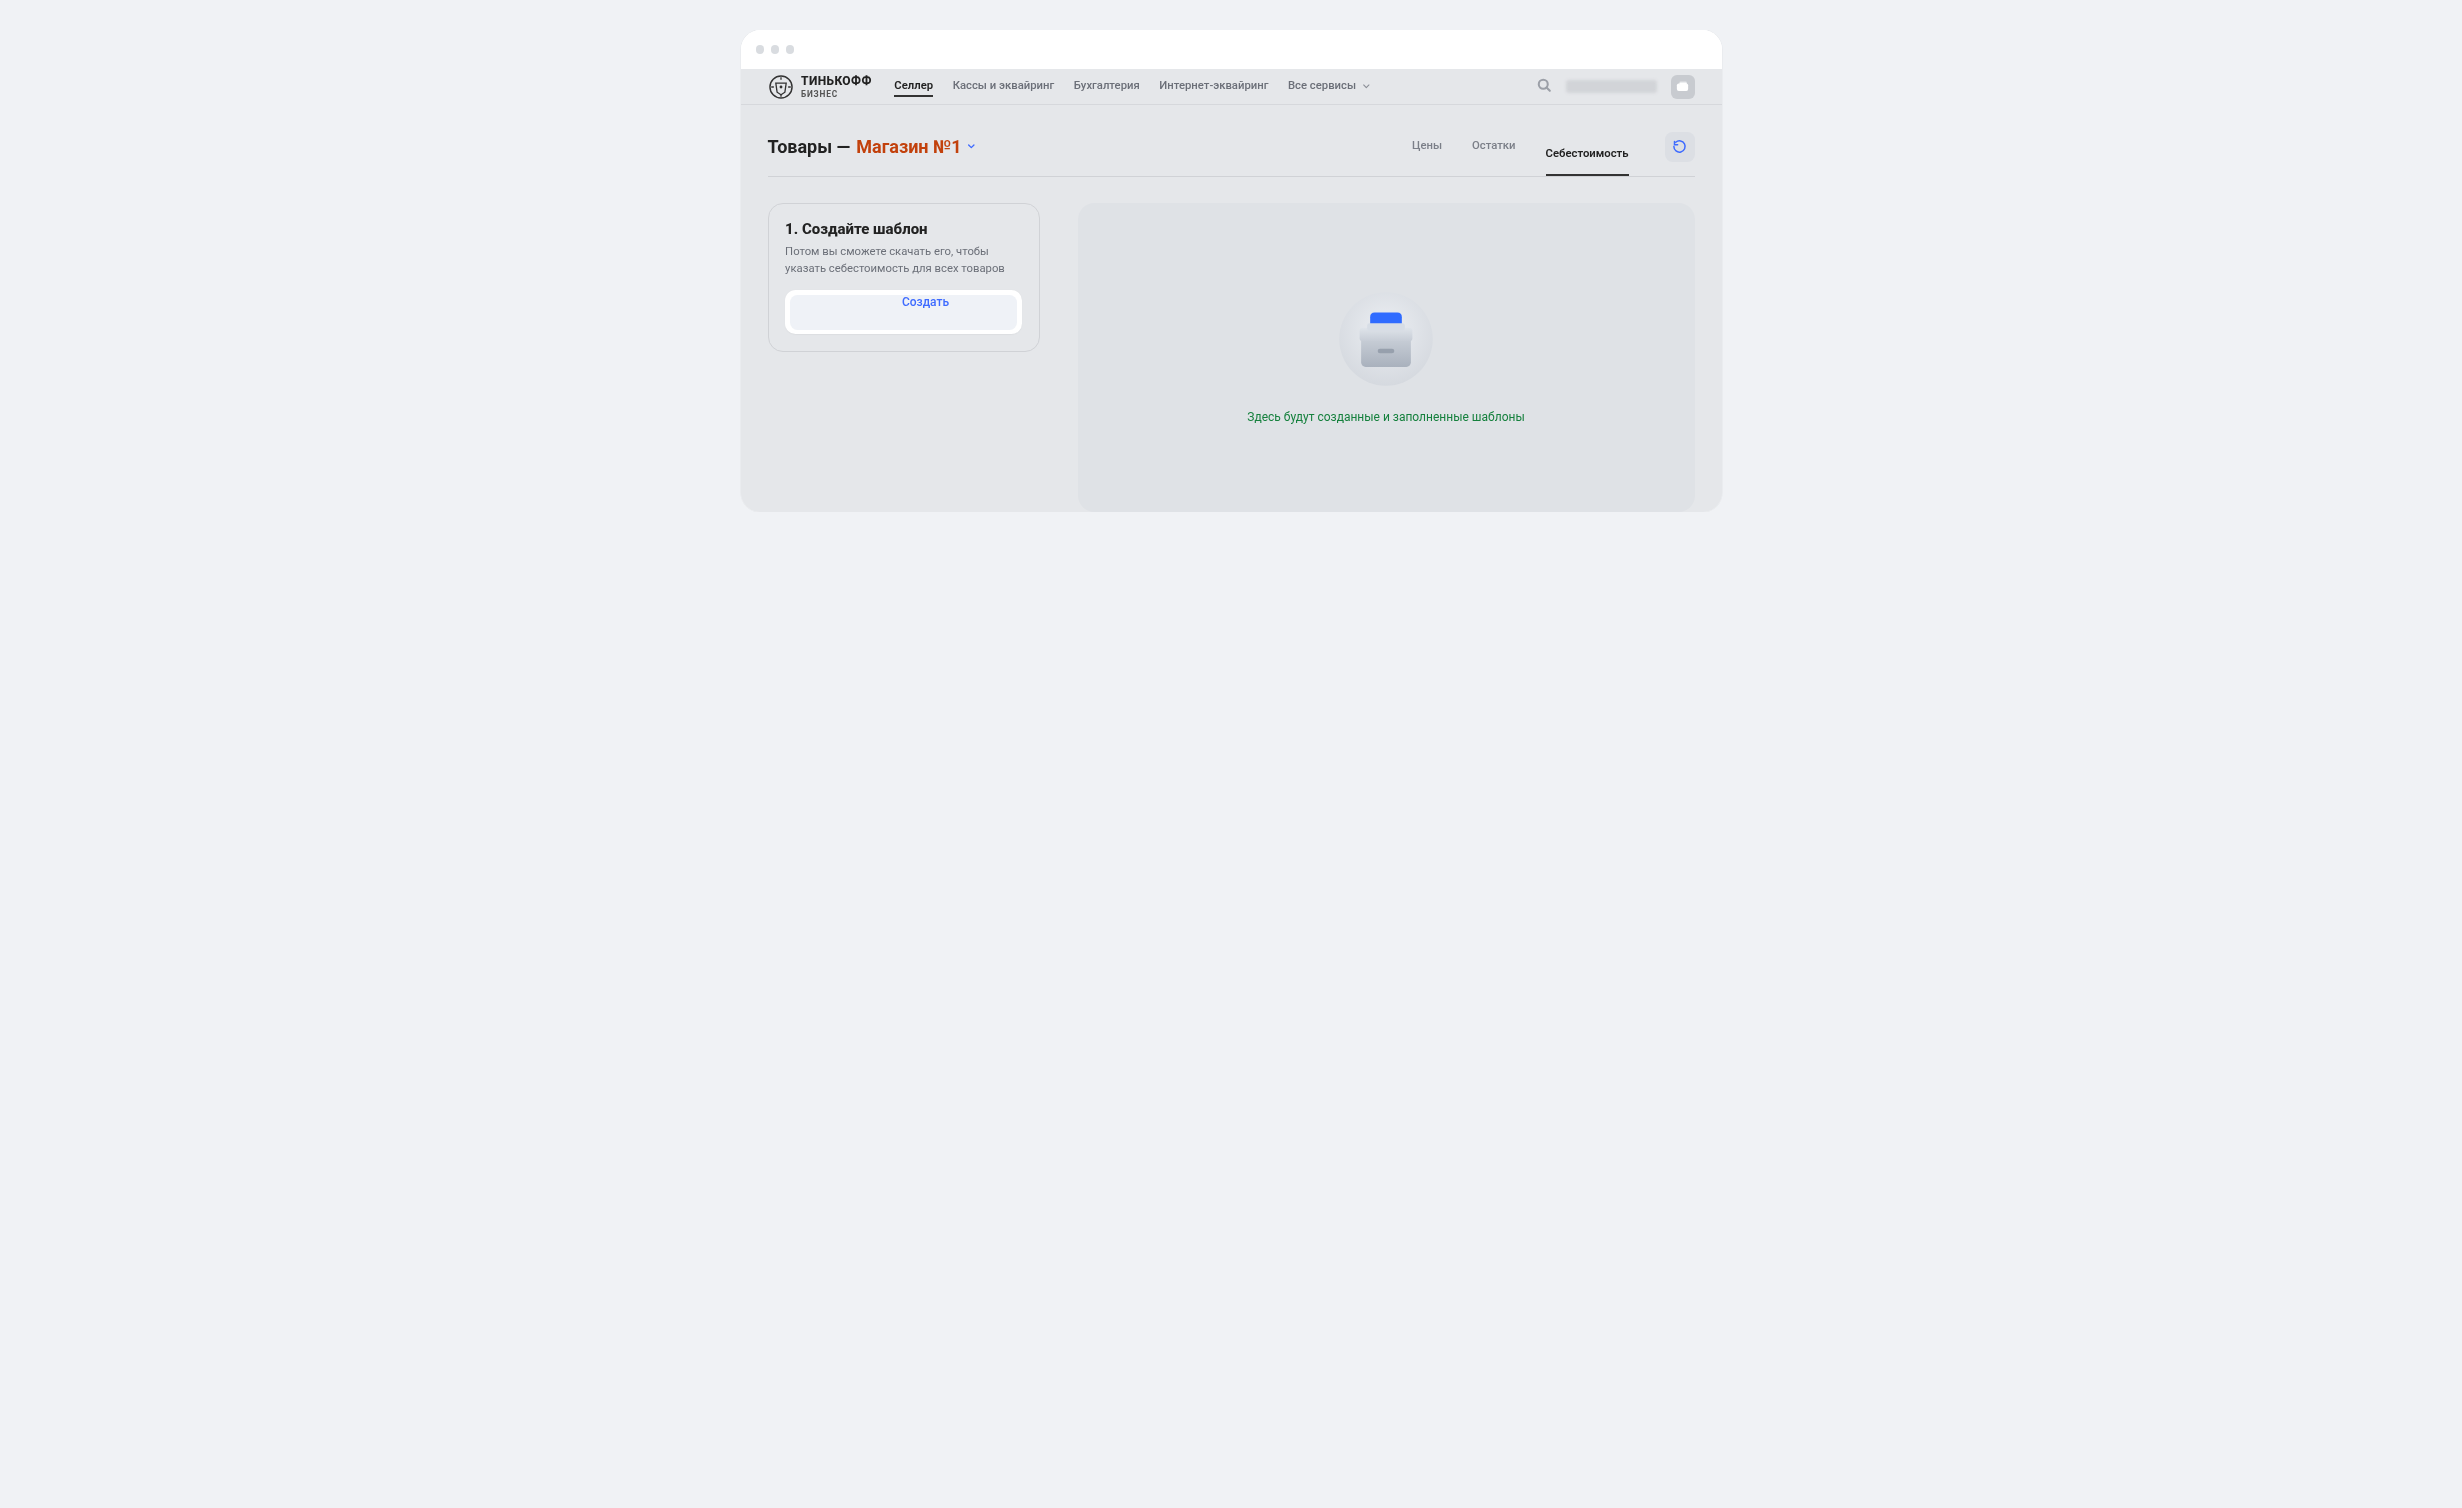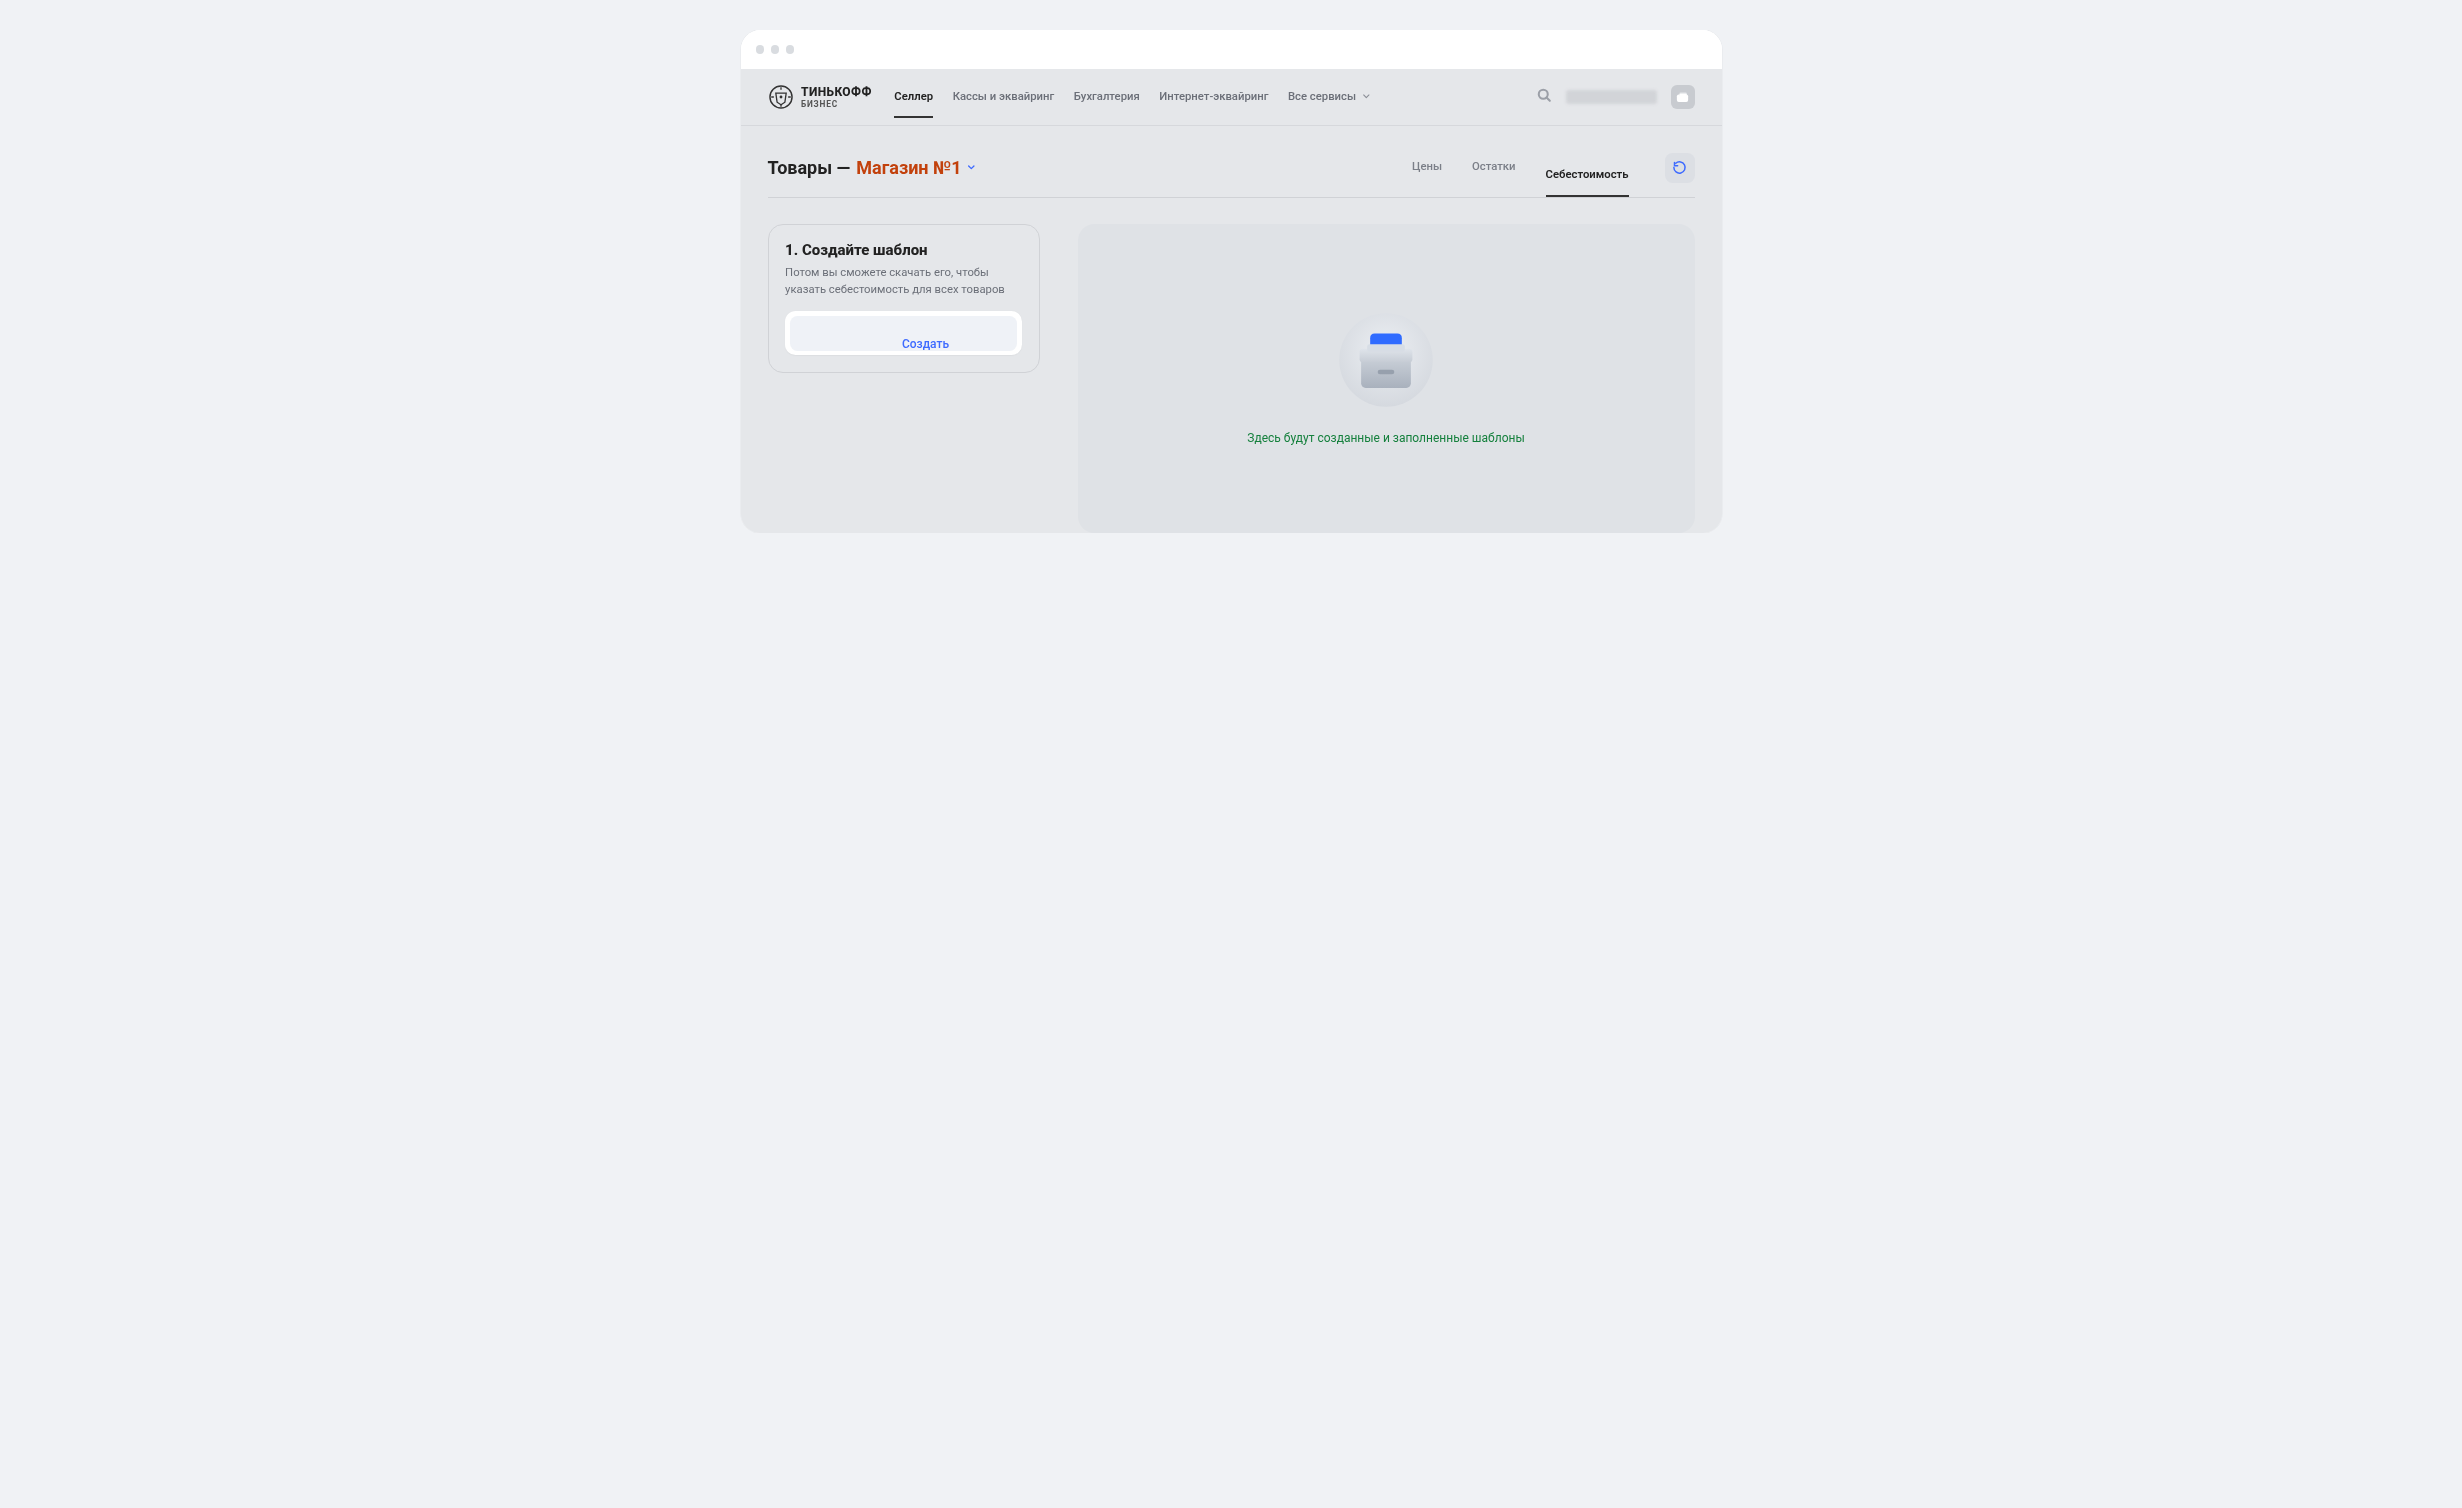--- a/index.html
+++ b/index.html
@@ -27,21 +27,21 @@
   }
   .dot { width: 8.3px; height: 8.3px; border-radius: 50%; background: #d9dce0; margin-right: 6.8px; }
   .app {
     background: #e5e7ea;
   }
   .topbar {
     display: flex;
     align-items: center;
     padding: 8px 27px;
     border-bottom: 0.8px solid #d6d8dc;
-    height: 57px;
+    height: 36px;
   }
   .logo {
     display: flex;
     align-items: center;
     gap: 7.5px;
     margin-right: 22.6px;
   }
   .logo-mark {
     width: 26px; height: 26px;
     display: flex; align-items: center; justify-content: center;
@@ -119,21 +119,21 @@
   }
   .step-title { font-size: 15px; font-weight: 800; color: #222; margin-bottom: 6px; }
   .step-desc { font-size: 11.3px; color: #6b6f78; line-height: 1.5; margin-bottom: 12px; }
   .create-btn-wrap {
     background: #fff; border-radius: 10.6px; padding: 4.5px;
     box-shadow: 0 0.8px 1.5px rgba(0,0,0,.04);
   }
   .create-btn {
     width: 100%; height: 35px; border-radius: 7.5px;
     background: #eff2f7; color: #3e6bff; font-size: 12px; font-weight: 500;
-    display:flex; align-items:flex-end; justify-content:center;padding-left:44px;
+    display:flex; align-items:flex-start; justify-content:center;padding-left:44px;
   }
   .dropzone {
     border: 1.1px dashed #96a9e8;
     border-radius: 9px;
     padding: 13.6px 12px;
     text-align: center;
     font-size: 11.3px;
     color: #6b6f78;
   }
   .dropzone .file-link { color: #3e6bff; }

